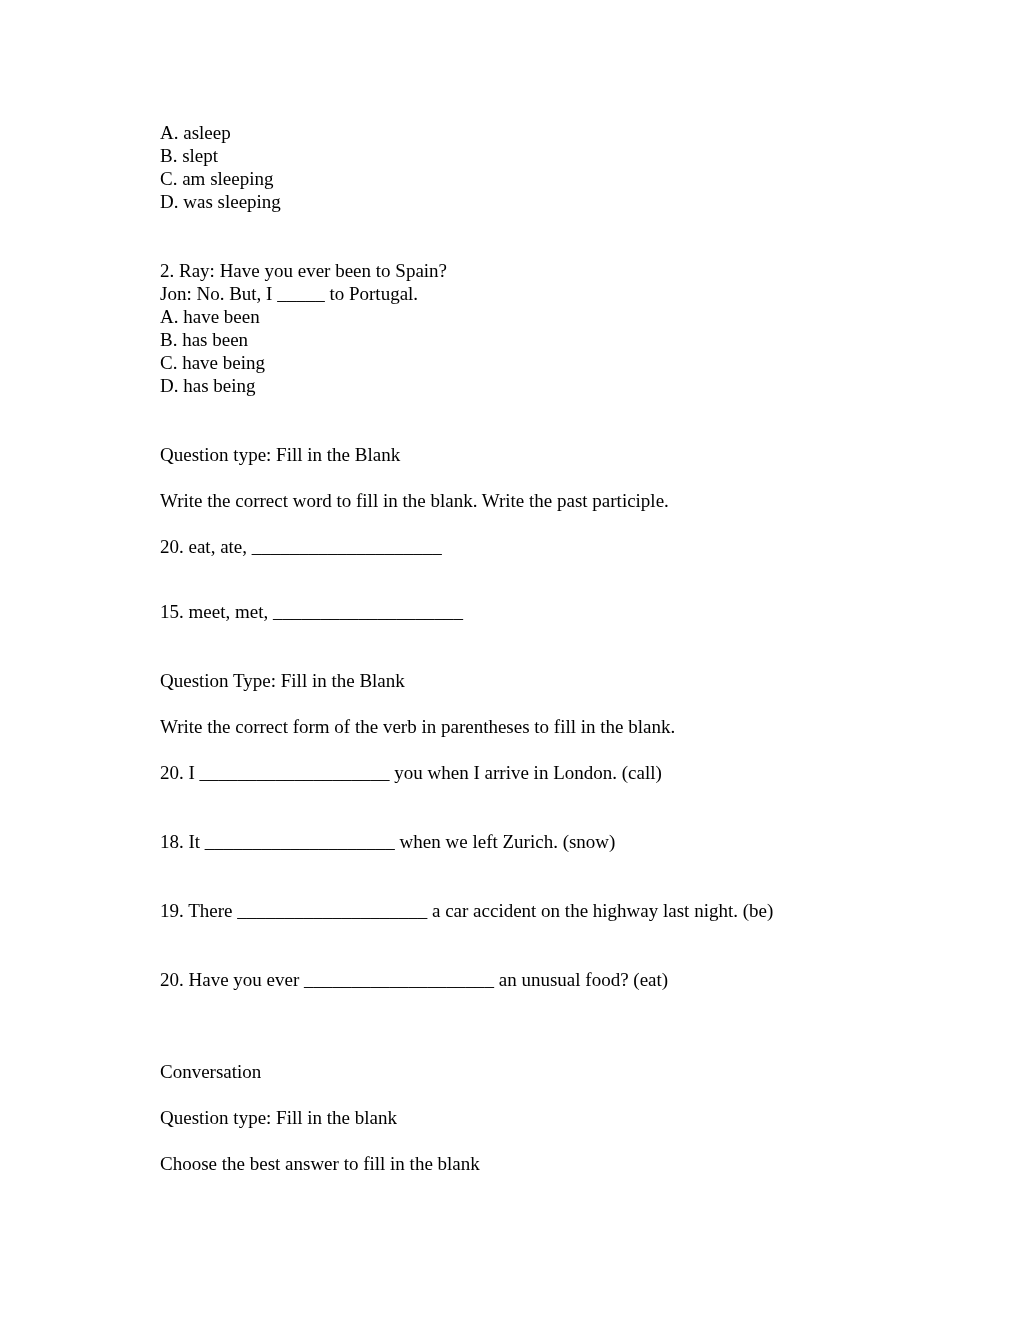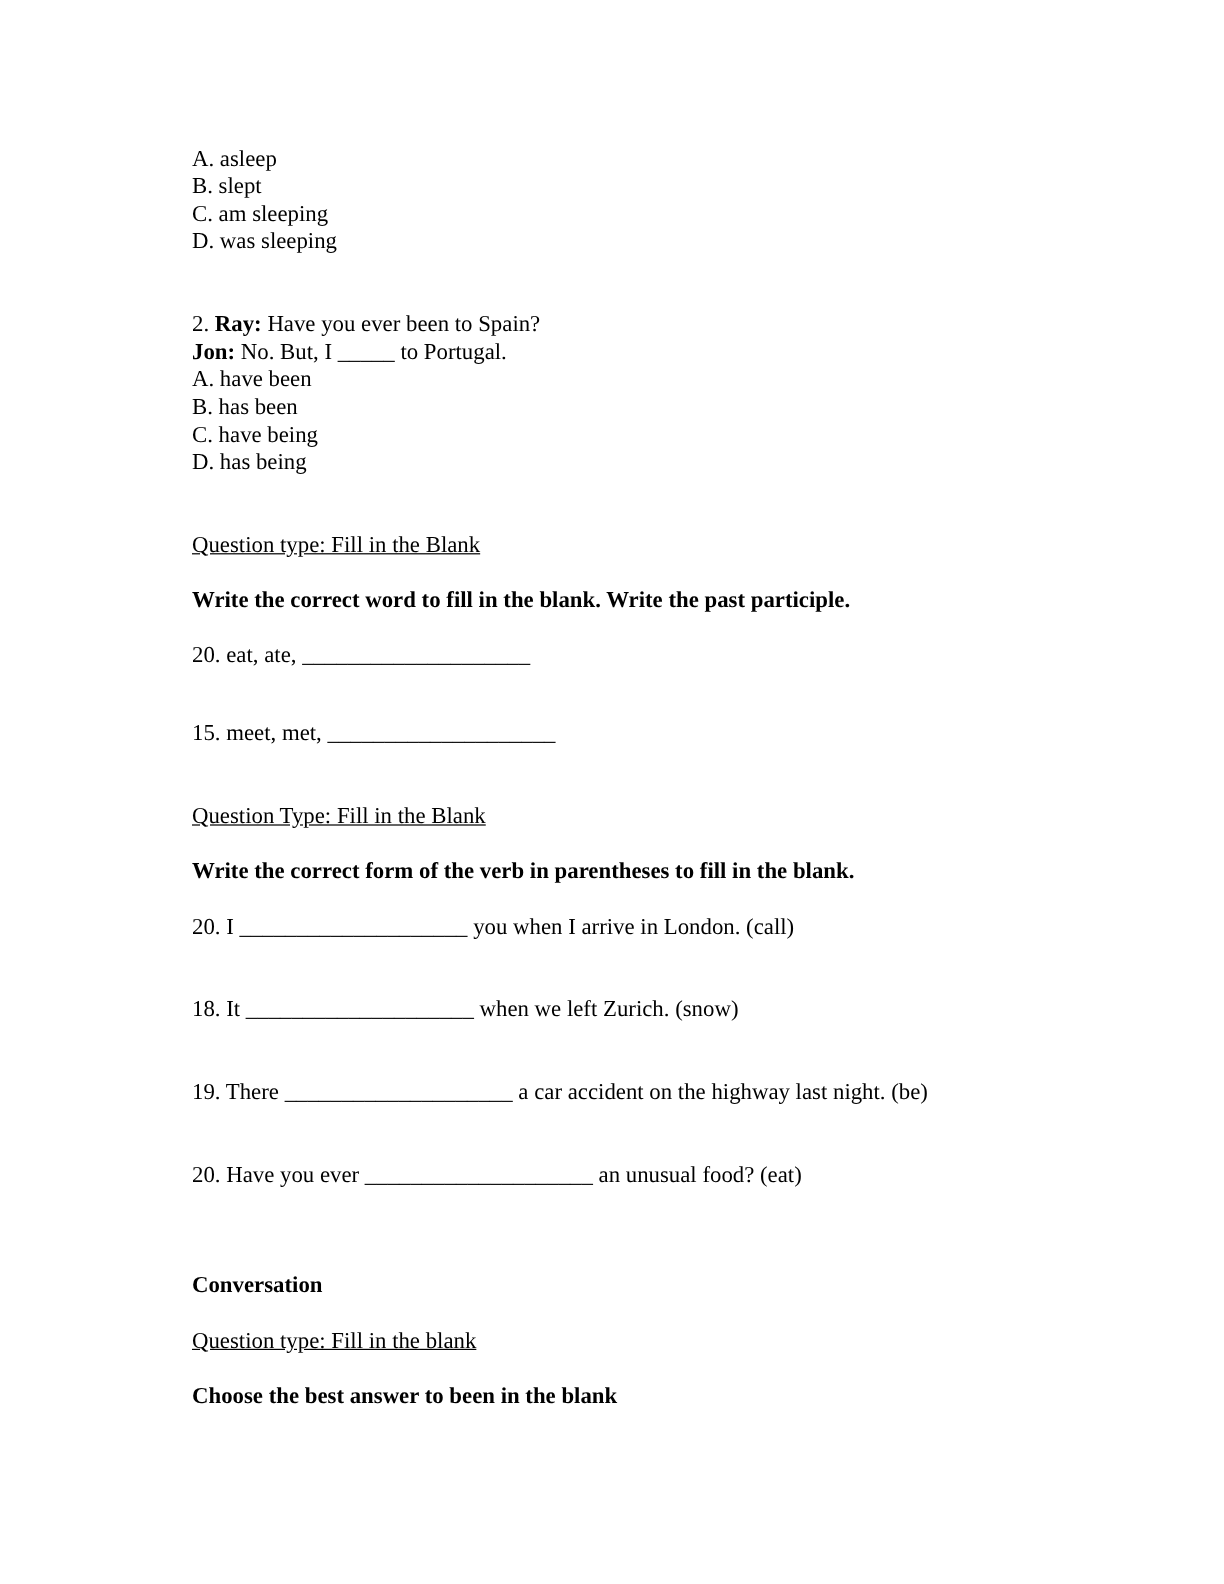--- a/index.html
+++ b/index.html
@@ -16,22 +16,22 @@
       font-size: 19px;
       color: #000000;
     }
     .line {
       position: absolute;
       left: 150px;
       white-space: pre;
       line-height: 23px;
       margin-left: 10px;
     }
-    .bold { font-weight: bold; text-align: right; }
-    .underline { text-decoration: underline; }
+    .bold { font-weight: normal; text-align: right; }
+    .underline { }
   </style>
 </head>
 <body>
 
 <div>
 
   <div>
     <div class="line" style="top:121px">A. asleep</div>
     <div class="line" style="top:144px">B. slept</div>
     <div class="line" style="top:167px">C. am sleeping</div>
@@ -59,16 +59,16 @@
     <div class="line bold" style="top:715px">Write the correct form of the verb in parentheses to fill in the blank.</div>
     <div class="line" style="top:761px">20. I ____________________ you when I arrive in London. (call)</div>
     <div class="line" style="top:830px">18. It ____________________ when we left Zurich. (snow)</div>
     <div class="line" style="top:899px">19. There ____________________ a car accident on the highway last night. (be)</div>
     <div class="line" style="top:968px">20. Have you ever ____________________ an unusual food? (eat)</div>
   </div>
 
   <div>
     <div class="line bold" style="top:1060px">Conversation</div>
     <div class="line underline" style="top:1106px">Question type: Fill in the blank</div>
-    <div class="line bold" style="top:1152px">Choose the best answer to been in the blank</div>
+    <div class="line bold" style="top:1152px">Choose the best answer to fill in the blank</div>
   </div>
 
 </div>
 
 </body></html>

